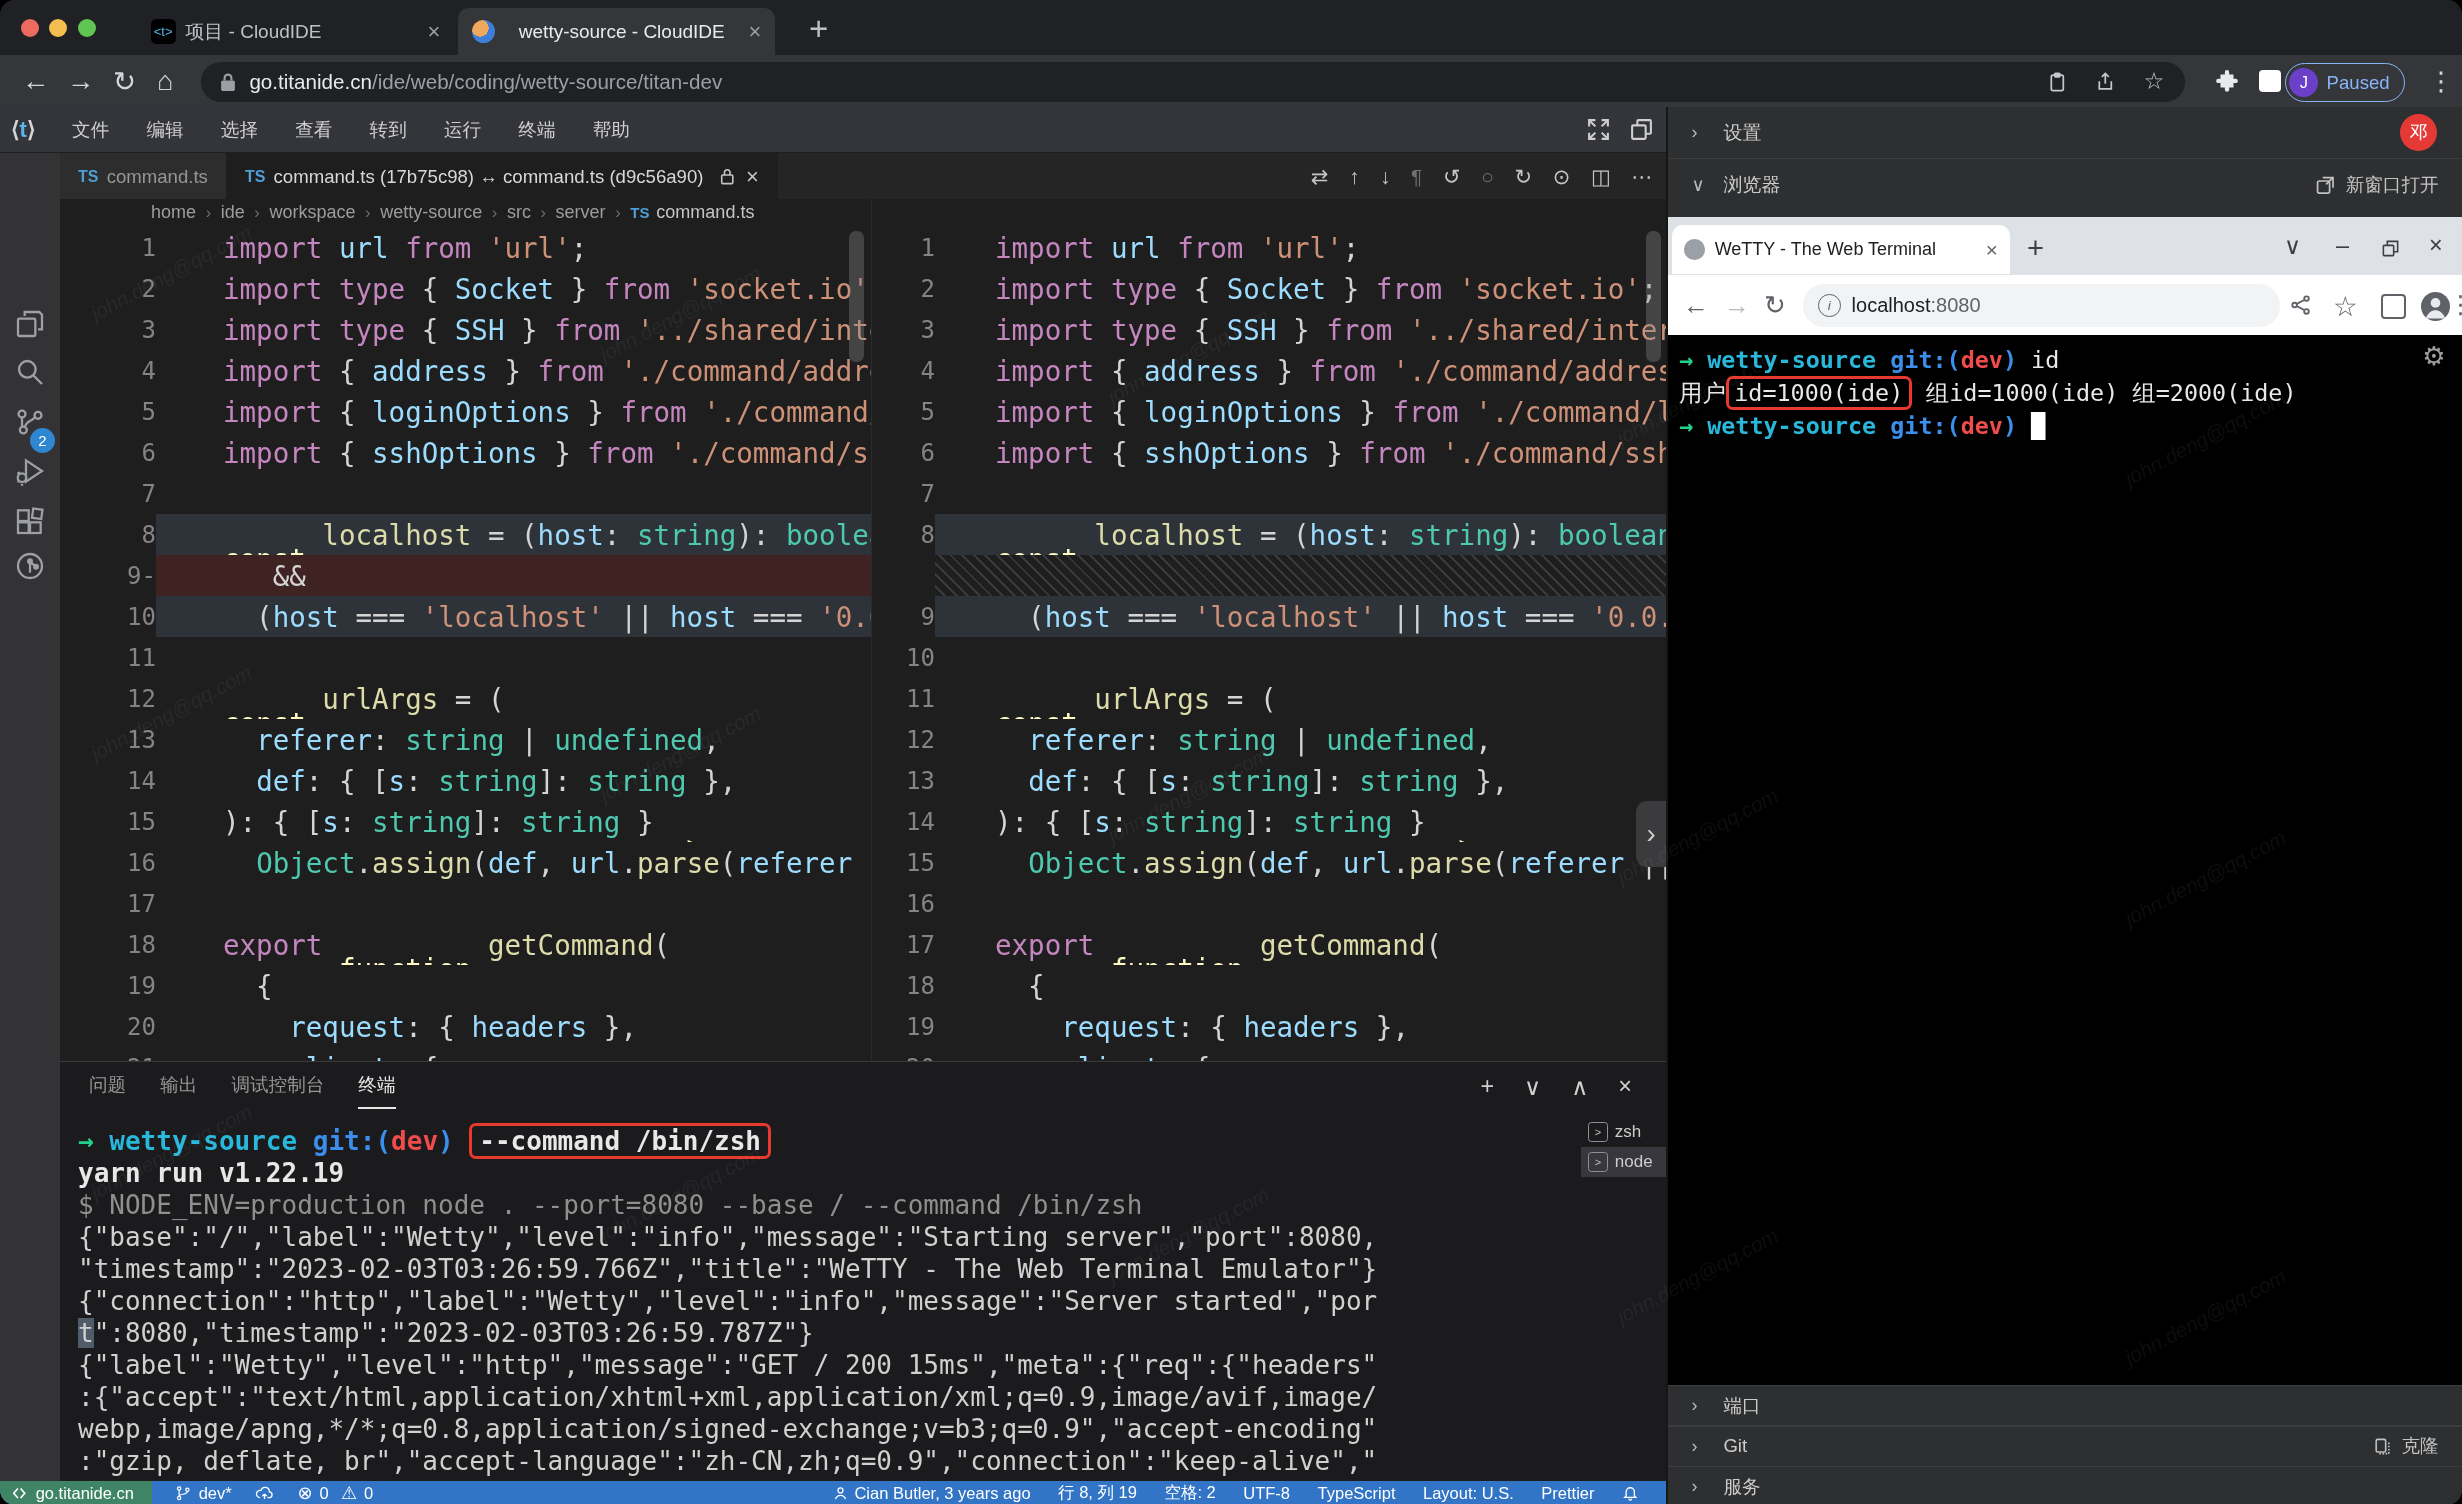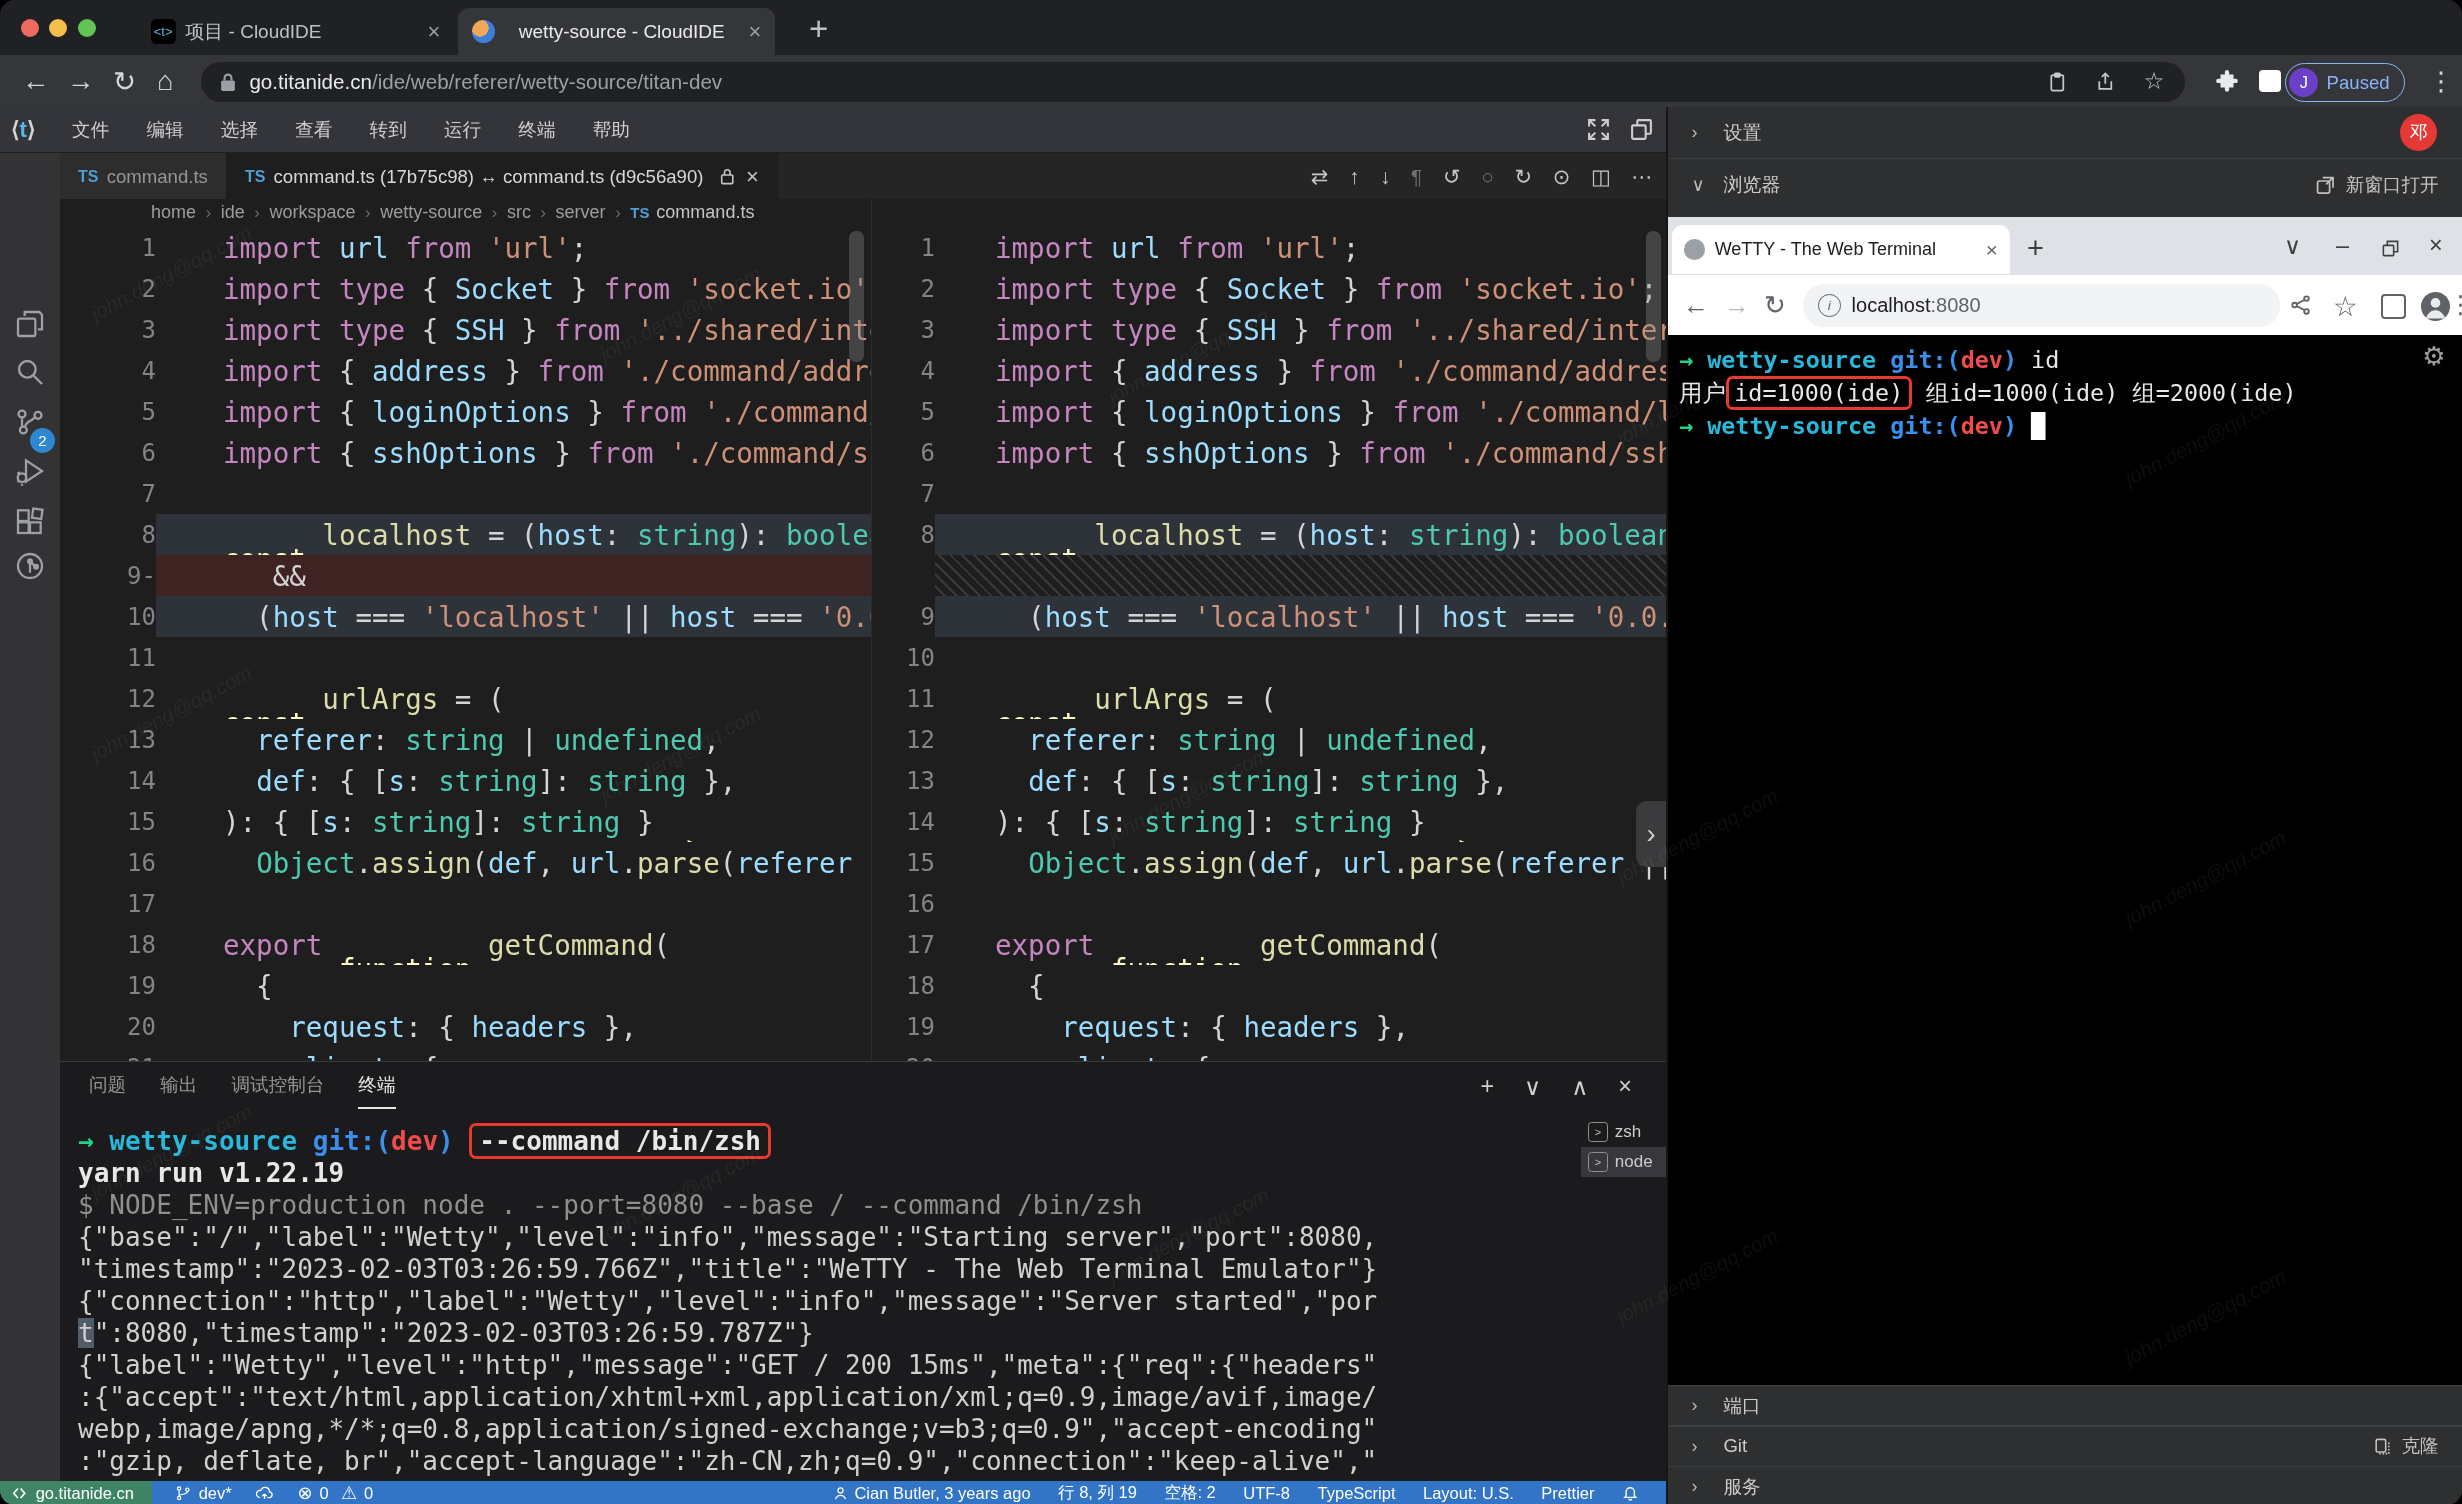--- a/index.html
+++ b/index.html
@@ -143,21 +143,21 @@
     <span class="abs navic" style="left:22px">←</span>
     <span class="abs navic" style="left:67px">→</span>
     <span class="abs navic" style="left:113px">↻</span>
     <span class="abs navic" style="left:157px">⌂</span>
     <div class="abs urlpill">
       <svg style="margin:0 12.4px 0 18px" width="18" height="20.6" viewBox="0 0 20 24">
           <rect x="2" y="10" width="16" height="12" rx="2" fill="#9aa0a6"></rect>
           <path d="M6 10V7a4 4 0 0 1 8 0v3" fill="none" stroke="#9aa0a6" stroke-width="2.5"></path>
         </svg>
       <span class="host">go.titanide.cn</span>
-        <span class="path">/ide/web/referer/wetty-source/titan-dev</span>
+        <span class="path">/ide/web/coding/wetty-source/titan-dev</span>
       <svg class="pillic" style="right:117px" width="20.6" height="22" viewBox="0 0 24 24" fill="none" stroke="#c5c8cd" stroke-width="2">
           <rect x="5" y="4" width="14" height="18" rx="2"></rect>
           <rect x="9" y="2" width="6" height="4" rx="1" fill="#c5c8cd"></rect>
         </svg>
       <svg class="pillic" style="right:69px" width="20.6" height="22" viewBox="0 0 24 24" fill="none" stroke="#c5c8cd" stroke-width="2">
           <path d="M12 14V3M8 6l4-4 4 4"></path>
           <path d="M5 11v9h14v-9"></path>
         </svg>
       <span class="pillic" style="right:20.6px;top:5.5px;color:#c5c8cd;font-size:23.4px">☆</span>
     </div>

